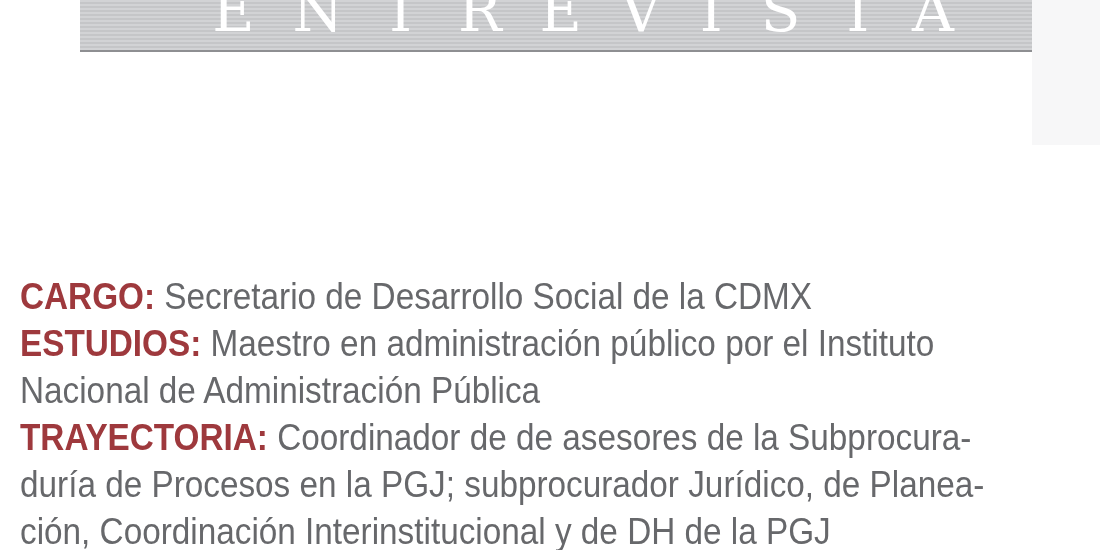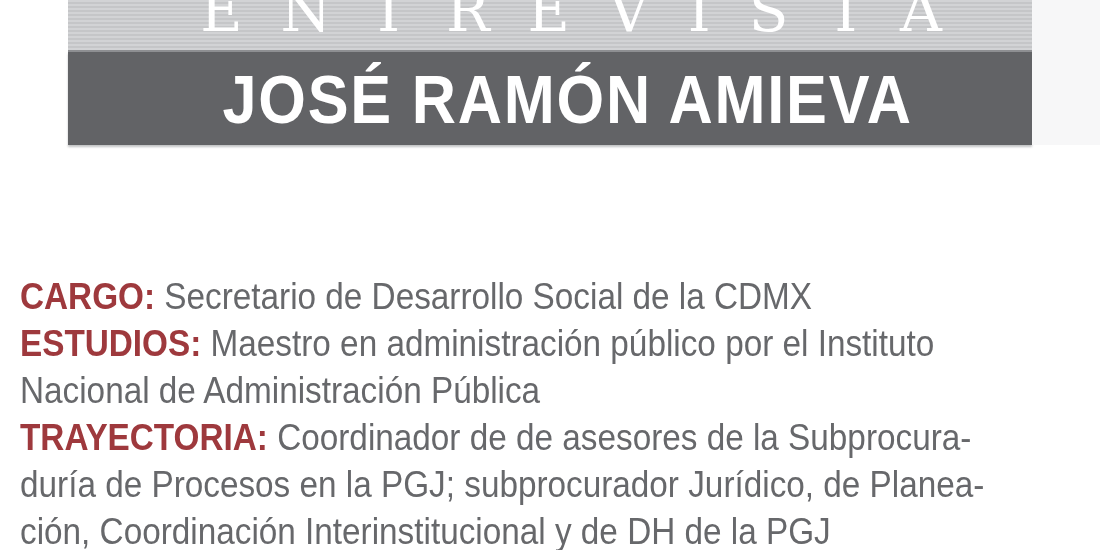--- a/index.html
+++ b/index.html
@@ -12,21 +12,21 @@
     width: 1100px;
     height: 550px;
     background: #ffffff;
     overflow: hidden;
     font-family: "Liberation Sans", sans-serif;
   }
 
   
   .banner {
     position: absolute;
-    left: 68px;
+    left: 80px;
     top: 0;
     width: 964px;
   }
   .kicker-band {
     position: relative;
     height: 52px;
     overflow: hidden;
     background: repeating-linear-gradient(
       to bottom,
       #d2d3d5 0px, #d2d3d5 2px,
@@ -99,23 +99,20 @@
 </style>
 </head>
 <body>
 
 <div class="canvas">
 
   <div class="banner">
     <div class="kicker-band">
       <div class="kicker-text">ENTREVISTA</div>
     </div>
-    <div class="title-band">
-      <div class="title-text">JOSÉ RAMÓN AMIEVA</div>
-    </div>
   </div>
 
   <div class="right-strip"></div>
 
   <div class="profile">
     <div class="pline"><span class="plabel">CARGO:</span><span> Secretario de Desarrollo Social de la CDMX</span></div>
     <div class="pline"><span class="plabel">ESTUDIOS:</span><span> Maestro en administración público por el Instituto</span></div>
     <div class="pline"><span>Nacional de Administración Pública</span></div>
     <div class="pline"><span class="plabel">TRAYECTORIA:</span><span> Coordinador de de asesores de la Subprocura-</span></div>
     <div class="pline"><span>duría de Procesos en la PGJ; subprocurador Jurídico, de Planea-</span></div>

